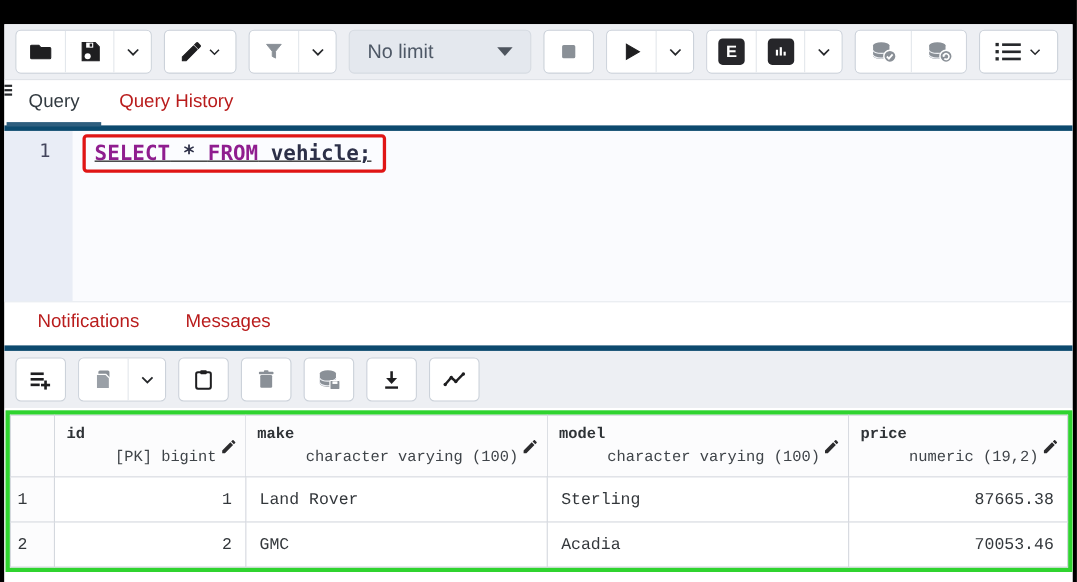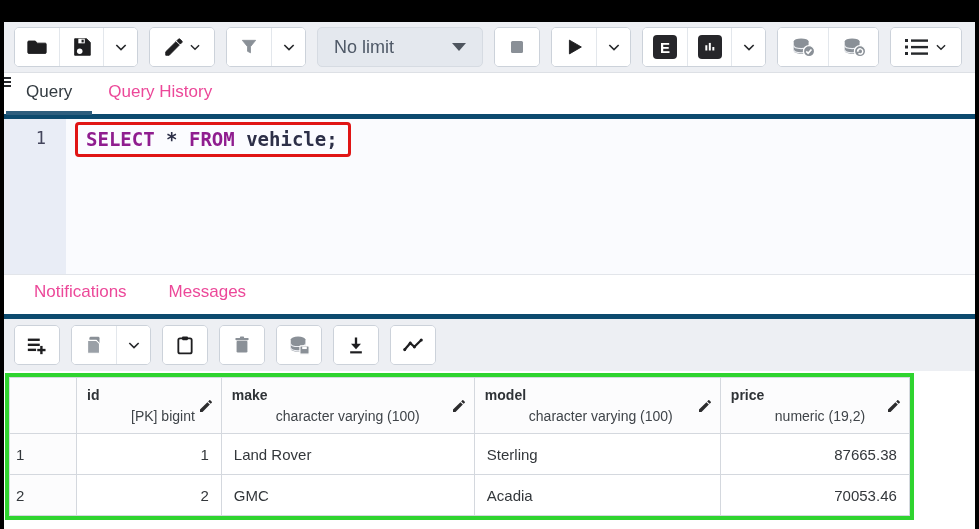--- a/index.html
+++ b/index.html
@@ -19,39 +19,39 @@
   .icon-gray { fill:#8a9097; stroke:#8a9097; }
   .chev { stroke:#26282b; stroke-width:2.4; fill:none; }
   .badge-dark { width:24px; height:24px; background:#26262a; border-radius:4px; color:#fff; font-weight:bold; font-size:15px; display:flex; align-items:center; justify-content:center; }
   .limit-select { height:40px; width:166px; background:#e4e8ee; border:1px solid #d6dbe2; border-radius:5px; display:flex; align-items:center; padding:0 16px; color:#4e5866; font-size:18px; cursor:pointer; }
   .limit-select .caret { margin-left:auto; width:0; height:0; border-left:7px solid transparent; border-right:7px solid transparent; border-top:8px solid #4e555e; }
 
   
   .tabbar { background:#fff; display:flex; align-items:flex-end; border-bottom:5px solid #0c4a6e; flex:0 0 auto; position:relative; }
   .tabbar-query { height:46px; }
   .tabbar-output { height:44px; }
-  .tab { font-size:17px; color:#ec4899; padding:0 14px 12px 14px; margin-left:8px; cursor:pointer; position:relative; }
+  .tab { font-size:17px; color:#b91c1c; padding:0 14px 12px 14px; margin-left:8px; cursor:pointer; position:relative; }
   .tab.active { color:#323a40; }
   .tab.active:after { content:""; position:absolute; left:-6px; right:-6px; bottom:-1px; height:4px; background:#2e5e7e; }
   .grip { position:absolute; left:0; top:4px; width:7px; display:flex; flex-direction:column; gap:2px; }
   .grip i { display:block; height:2px; background:#26282b; }
 
   
   .editor { height:156px; display:flex; background:#fafbfe; border-bottom:1px solid #e2e5ea; flex:0 0 auto; }
   .gutter { width:62px; background:#e9edf6; padding-top:9px; text-align:right; flex:0 0 auto; }
   .lineno { font-family:"DejaVu Sans Mono", monospace; font-size:17px; color:#43455c; padding-right:20px; }
   .code-area { flex:1; padding-top:3px; }
-  .sql-box { display:inline-block; margin-left:9px; border:3px solid #e01515; border-radius:4px; padding:3px 10px 4px 8px; background:#fbfcff; }
+  .sql-box { display:inline-block; margin-left:9px; border:3px solid #e01515; border-radius:4px; padding:3px 10px 4px 8px; background:#fbfcff;text-decoration:underline; }
   .sql { font-family:"DejaVu Sans Mono", monospace; font-size:19px; font-weight:bold; color:#2d3048; white-space:pre; }
   .kw { color:#8f1d8f; }
 
   
   .grid-region { flex:1; background:#fff; padding:2px 0 0 1px; }
   .grid-frame { display:inline-block; border:4px solid #2fd42f; background:#fff; }
-  table.grid { border-collapse:collapse; table-layout:fixed; }
+  table.grid { border-collapse:collapse; table-layout:fixed;font-family:Liberation Mono, monospace; }
   table.grid td, table.grid th { border:1px solid #d4d8de; overflow:hidden; }
   th.hcell { height:56px; vertical-align:middle; text-align:left; padding:4px 26px 4px 10px; position:relative; background:#fcfcfd; font-weight:normal; cursor:pointer; }
   .hname { font-size:14px; font-weight:bold; color:#2f3337; line-height:1.45; }
   .htype { font-size:14px; color:#3f4449; line-height:1.45; white-space:nowrap;margin-left:44px; }
   .pencil { position:absolute; right:7px; top:50%; margin-top:-8px; }
   td.rownum { background:#fcfcfd; font-size:15px; color:#33373b; padding:0 6px; cursor:pointer; }
   td.cell { height:41px; font-size:15px; color:#33373b; padding:0 12px; background:#fff; cursor:pointer; }
   .al-r { text-align:right; }
   .al-l { text-align:left; }
 </style>

